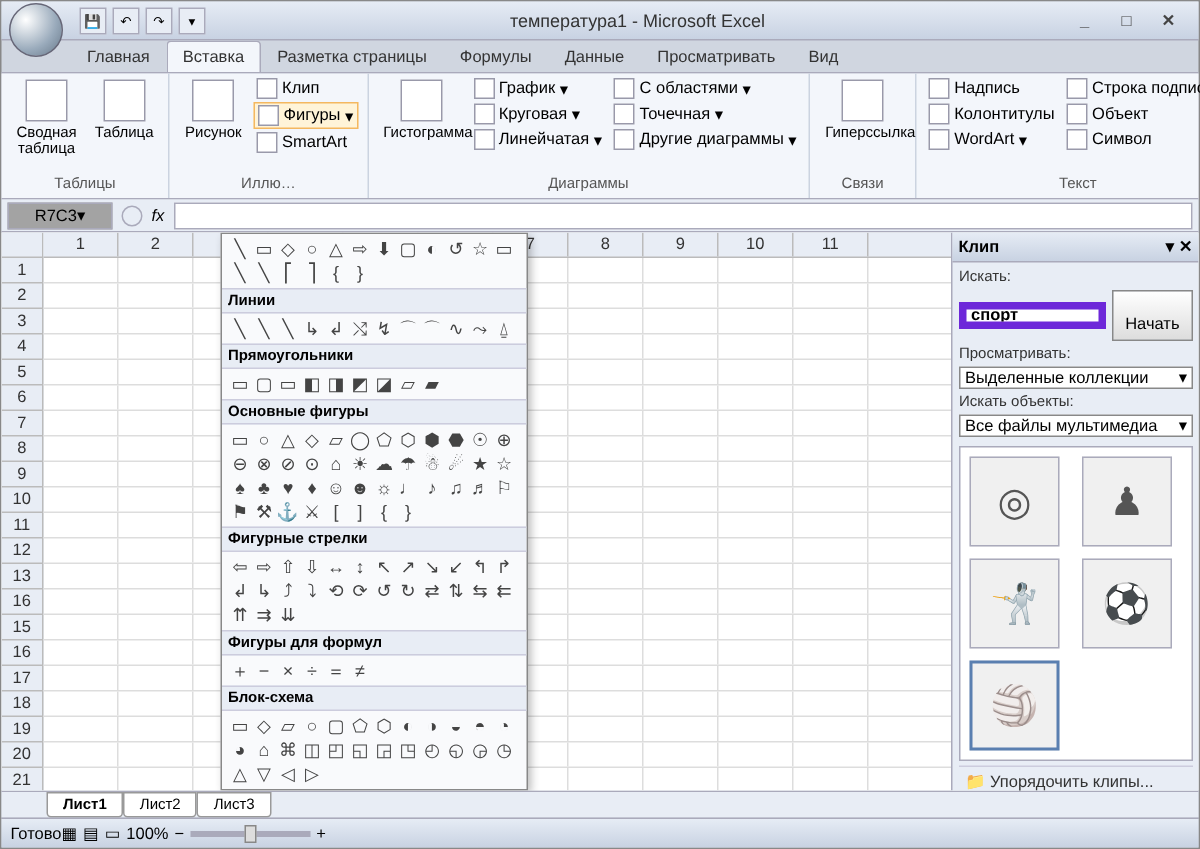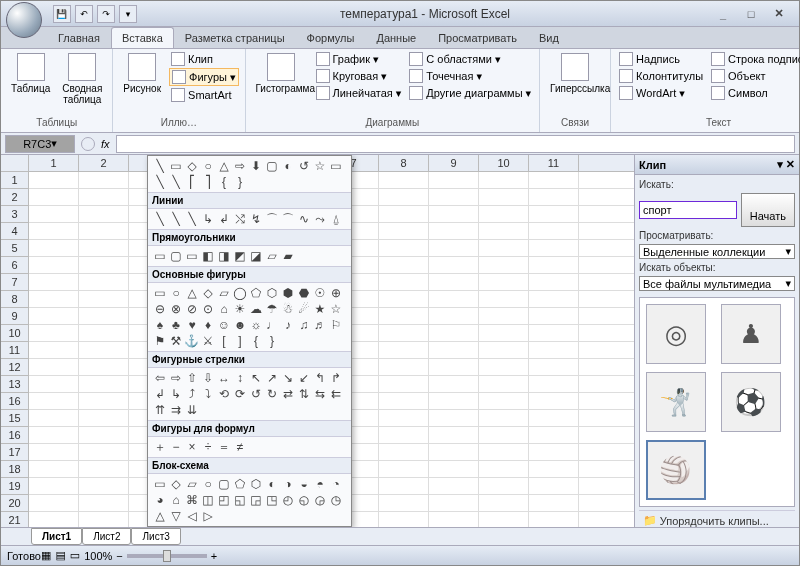--- a/index.html
+++ b/index.html
@@ -39,21 +39,21 @@
 .cellrow { height:17px; border-bottom:1px solid #ddd; display:flex; }
 .cell { width:50px; border-right:1px solid #ddd; }
 .shapes-dropdown { position:absolute; left:146px; top:0px; width:205px; background:#f9fafc; border:1px solid #888; z-index:100; box-shadow:2px 2px 6px rgba(0,0,0,0.3); max-height:425px; overflow:hidden; }
 .sd-hdr { background:#e8edf5; font-weight:bold; padding:2px 4px; border-top:1px solid #ccd; border-bottom:1px solid #ccd; font-size:10px; }
 .sd-row { padding:2px 4px; display:flex; flex-wrap:wrap; gap:0px; }
 .shp { width:16px; height:16px; display:flex; align-items:center; justify-content:center; font-size:12px; color:#444; cursor:pointer; }
 .clip-pane { width:165px; background:#e8edf5; border-left:1px solid #aab; display:flex; flex-direction:column; }
 .cp-title { height:20px; background:linear-gradient(#e6ecf5,#c8d2e2); display:flex; align-items:center; justify-content:space-between; padding:0 4px; border-bottom:1px solid #aab; font-weight:bold; }
 .cp-body { padding:4px; flex:1; display:flex; flex-direction:column; gap:3px; overflow:auto; }
 .cp-lbl { font-size:10px; color:#333; }
-.cp-input { width:100%; height:18px; border:1px solid #6d28d9; background:#fff; padding:0 3px; }
+.cp-input { width:100%; height:18px; border:5px solid #6d28d9; background:#fff; padding:0 3px;font-weight:bold; }
 .cp-btn { height:20px; border:1px solid #888; background:linear-gradient(#fff,#ddd); padding:16px 8px; cursor:pointer; }
 .cp-row { display:flex; gap:4px; align-items:center; }
 .cp-select { width:100%; height:18px; border:1px solid #888; background:#fff; display:flex; align-items:center; justify-content:space-between; padding:0 3px; cursor:pointer; }
 .cp-results { flex:1; background:#fff; border:1px solid #aab; margin-top:3px; padding:6px; display:grid; grid-template-columns:1fr 1fr; gap:8px; align-content:start; }
 .cp-thumb { width:60px; height:60px; border:1px solid #aab; background:#f0f0f0; display:flex; align-items:center; justify-content:center; font-size:26px; color:#555; cursor:pointer; }
 .cp-thumb.sel { border:2px solid #5a7fb0; }
 .cp-links { padding:3px 4px; display:flex; flex-direction:column; gap:2px; font-size:10px; border-top:1px solid #ccd; }
 .cp-link { cursor:pointer; color:#333; display:flex; align-items:center; gap:3px; }
 .sheettabs { height:18px; background:#e8edf5; border-top:1px solid #aab; display:flex; align-items:center; padding-left:30px; }
 .sheettab { padding:2px 10px; border:1px solid #999; background:#fff; border-radius:0 0 3px 3px; margin-top:-1px; font-size:10px; cursor:pointer; }
@@ -91,26 +91,26 @@
       <div class="tab">Данные</div>
       <div class="tab">Просматривать</div>
       <div class="tab">Вид</div>
     </div>
 
   <div class="ribbon">
     <div class="rgroup">
       <div class="rgroup-body">
         <div class="bigbtn">
             <div class="ic"></div>
-            <div class="lbl">Таблица</div>
+            <div class="lbl">Сводная
+таблица</div>
           </div>
         <div class="bigbtn">
             <div class="ic"></div>
-            <div class="lbl">Сводная
-таблица</div>
+            <div class="lbl">Таблица</div>
           </div>
       </div>
       <div class="rgroup-label">Таблицы</div>
     </div>
     <div class="rgroup">
       <div class="rgroup-body">
         <div class="bigbtn">
             <div class="ic"></div>
             <div class="lbl">Рисунок</div>
           </div>

